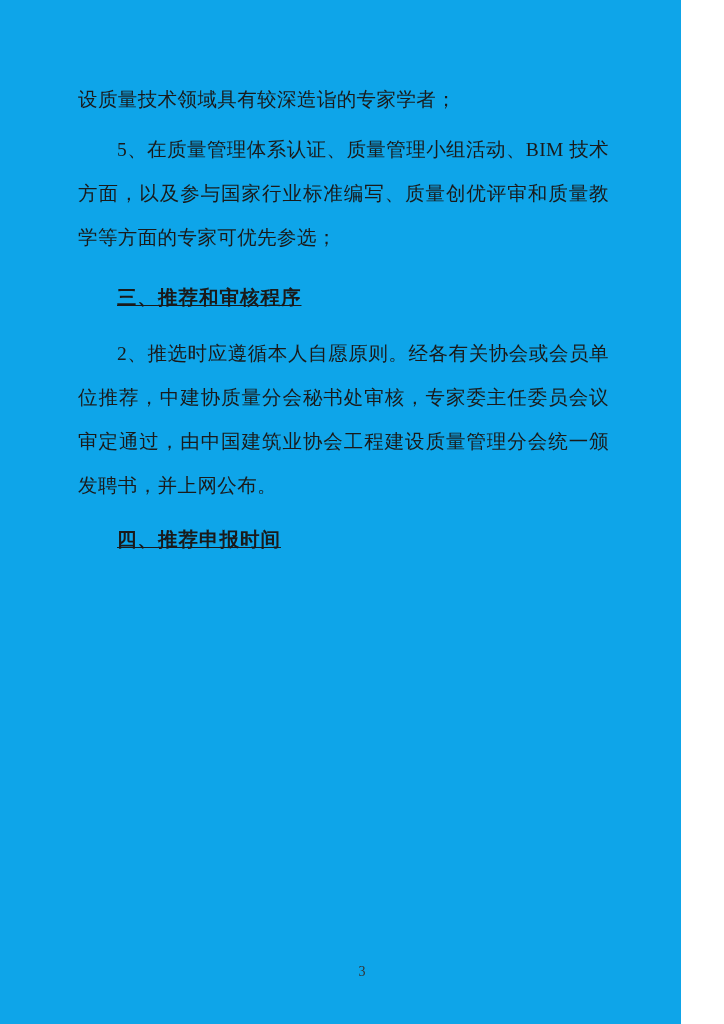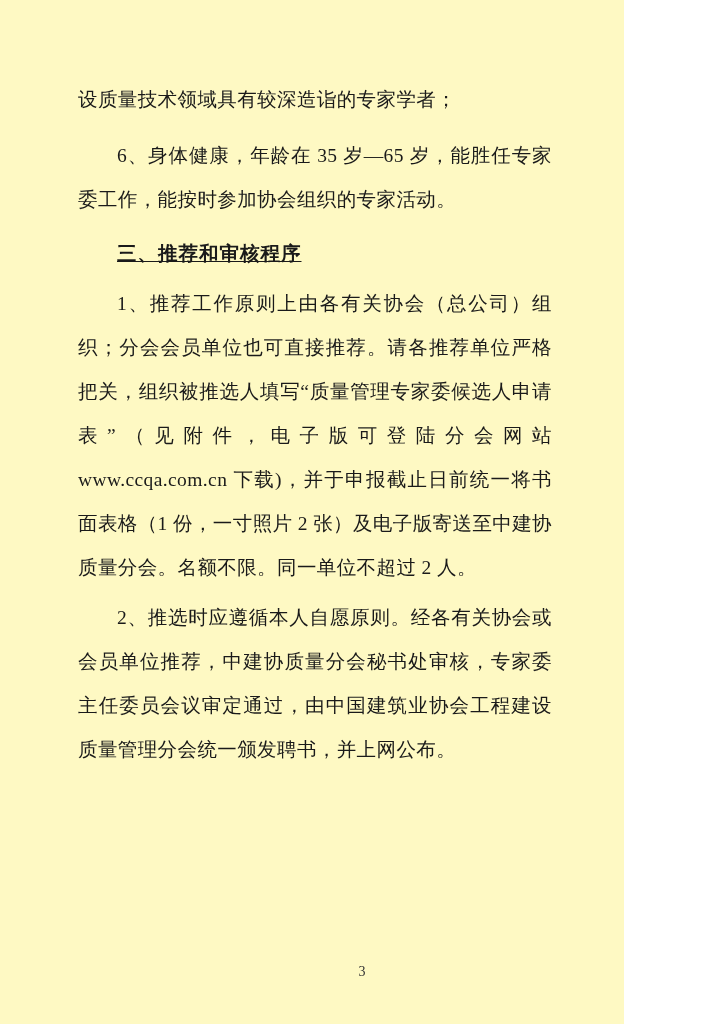--- a/index.html
+++ b/index.html
@@ -10,23 +10,23 @@
   body {
     width: 724px;
     height: 1024px;
     font-family: "Liberation Serif", "DejaVu Serif", serif;
     color: #1a1a1a;
     position: relative;
     overflow: hidden;
   }
   .page {
     position: relative;
-    width: 624px;
+    width: 681px;
     height: 1024px;
-    background: #fef9c3;
+    background: #0ea5e9;
     box-sizing: border-box;
     padding: 78px 72px 40px 78px;
   }
   .doc-body {
     font-size: 19.5px;
     line-height: 44px;
     letter-spacing: 0.4px;
     text-align: justify;
     text-justify: inter-ideograph;
   }
@@ -59,34 +59,34 @@
 </style>
 </head>
 <body>
 
 <div class="page">
   <div class="doc-body">
 
     <p class="para cont">设质量技术领域具有较深造诣的专家学者；</p>
     <div class="gap-sm"></div>
 
+    <p class="para">5、在质量管理体系认证、质量管理小组活动、BIM 技术方面，以及参与国家行业标准编写、质量创优评审和质量教学等方面的专家可优先参选；</p>
     <div class="gap-sm"></div>
 
-    <p class="para">6、身体健康，年龄在 35 岁—65 岁，能胜任专家委工作，能按时参加协会组织的专家活动。</p>
     <div class="gap-md"></div>
 
     <p class="heading">三、推荐和审核程序</p>
     <div class="gap-sm"></div>
 
-    <p class="para">1、推荐工作原则上由各有关协会（总公司）组织；分会会员单位也可直接推荐。请各推荐单位严格把关，组织被推选人填写“质量管理专家委候选人申请表”（见附件，电子版可登陆分会网站 www.ccqa.com.cn 下载)，并于申报截止日前统一将书面表格（1 份，一寸照片 2 张）及电子版寄送至中建协质量分会。名额不限。同一单位不超过 2 人。</p>
     <div class="gap-sm"></div>
 
     <p class="para">2、推选时应遵循本人自愿原则。经各有关协会或会员单位推荐，中建协质量分会秘书处审核，专家委主任委员会议审定通过，由中国建筑业协会工程建设质量管理分会统一颁发聘书，并上网公布。</p>
     <div class="gap-md"></div>
 
+    <p class="heading">四、推荐申报时间</p>
     <div class="gap-sm"></div>
 
     <div class="gap-md"></div>
 
     <div class="gap-sm"></div>
 
   </div>
 
   <div class="page-number">3</div>
 </div>

